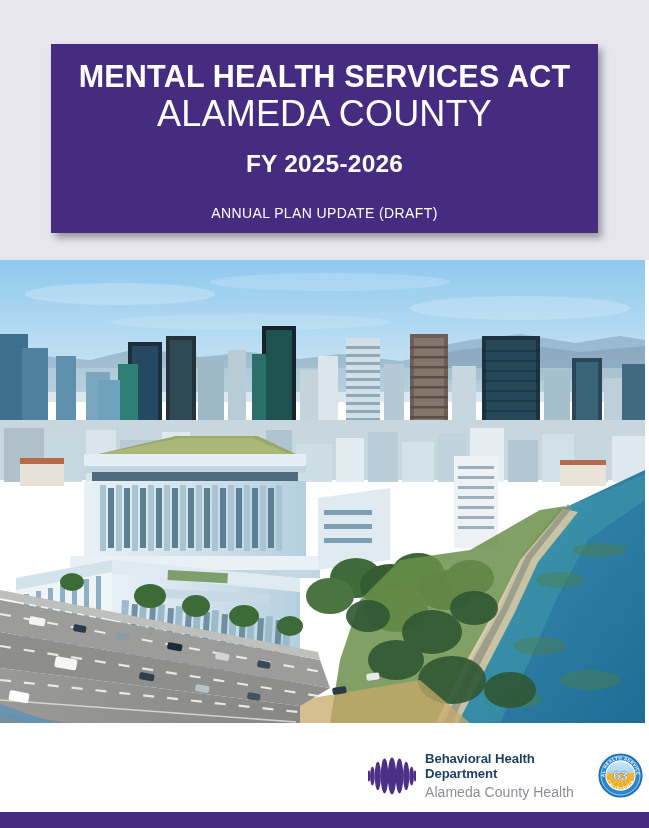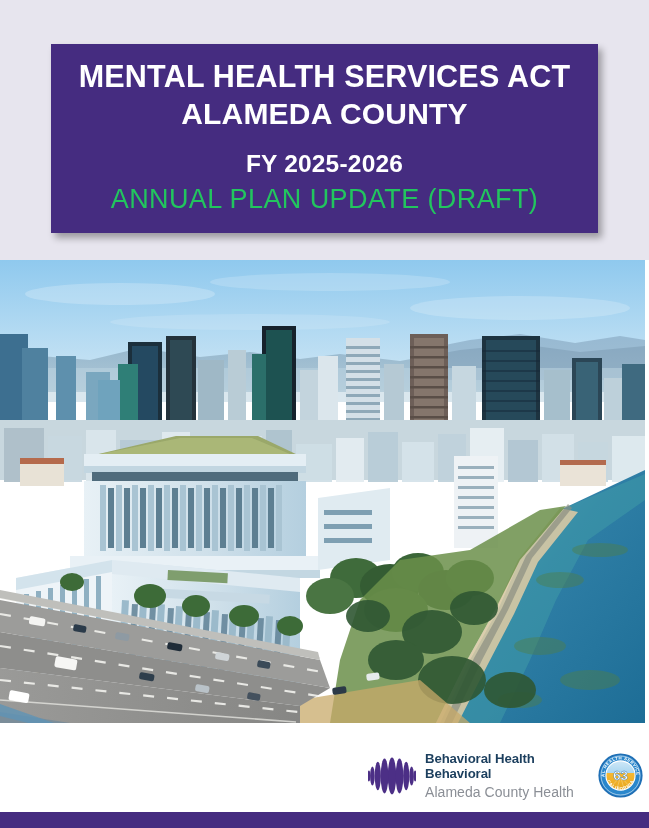--- a/index.html
+++ b/index.html
@@ -46,41 +46,41 @@
     color: #ffffff;
   }
   .t-line1 {
     font-size: 30.5px;
     font-weight: bold;
     letter-spacing: 0.2px;
     line-height: 38px;
     white-space: nowrap;
   }
   .t-line2 {
-    font-size: 30px;
-    font-weight: bold;
+    font-size: 36px;
+    font-weight: normal;
     letter-spacing: 0.2px;
     line-height: 38px;
     white-space: nowrap;
   }
   .t-line3 {
     font-size: 24.5px;
     font-weight: bold;
     letter-spacing: 0.2px;
     line-height: 34px;
     margin-top: 14px;
     white-space: nowrap;
   }
   .t-sub {
-    font-size: 27px;
+    font-size: 14px;
     font-weight: normal;
     letter-spacing: 0.4px;
     line-height: 30px;
-    margin-top: 3px;
-    color: #22c55e;
+    margin-top: 17px;
+    color: #ffffff;
     white-space: nowrap;
   }
 
   
   .cover-photo {
     position: absolute;
     left: 0;
     top: 260px;
     width: 645px;
     height: 463px;
@@ -535,21 +535,21 @@
             <ellipse cx="4.4" cy="20" rx="2.3" ry="9.6"></ellipse>
             <ellipse cx="43.6" cy="20" rx="2.3" ry="9.6"></ellipse>
             <ellipse cx="0.9" cy="20" rx="1.4" ry="5.4"></ellipse>
             <ellipse cx="47.1" cy="20" rx="1.4" ry="5.4"></ellipse>
           </g>
         </svg>
       </span>
 
       <span class="bhd-words">
         <div class="bhd-name">Behavioral Health</div>
-        <div class="bhd-name">Behavioral</div>
+        <div class="bhd-name">Department</div>
         <div class="bhd-tag">Alameda County Health</div>
       </span>
 
       <span class="mhsa-seal">
         <svg width="47" height="47" viewBox="0 0 100 100" xmlns="http://www.w3.org/2000/svg">
           <defs>
             <path id="arcTop" d="M 16,50 A 34,34 0 0 1 84,50" fill="none"></path>
             <path id="arcBot" d="M 19,50 A 31,31 0 0 0 81,50" fill="none"></path>
             <linearGradient id="sealInner" x1="0" y1="0" x2="0" y2="1">
               <stop offset="0%" stop-color="#cfe8f7"></stop>

